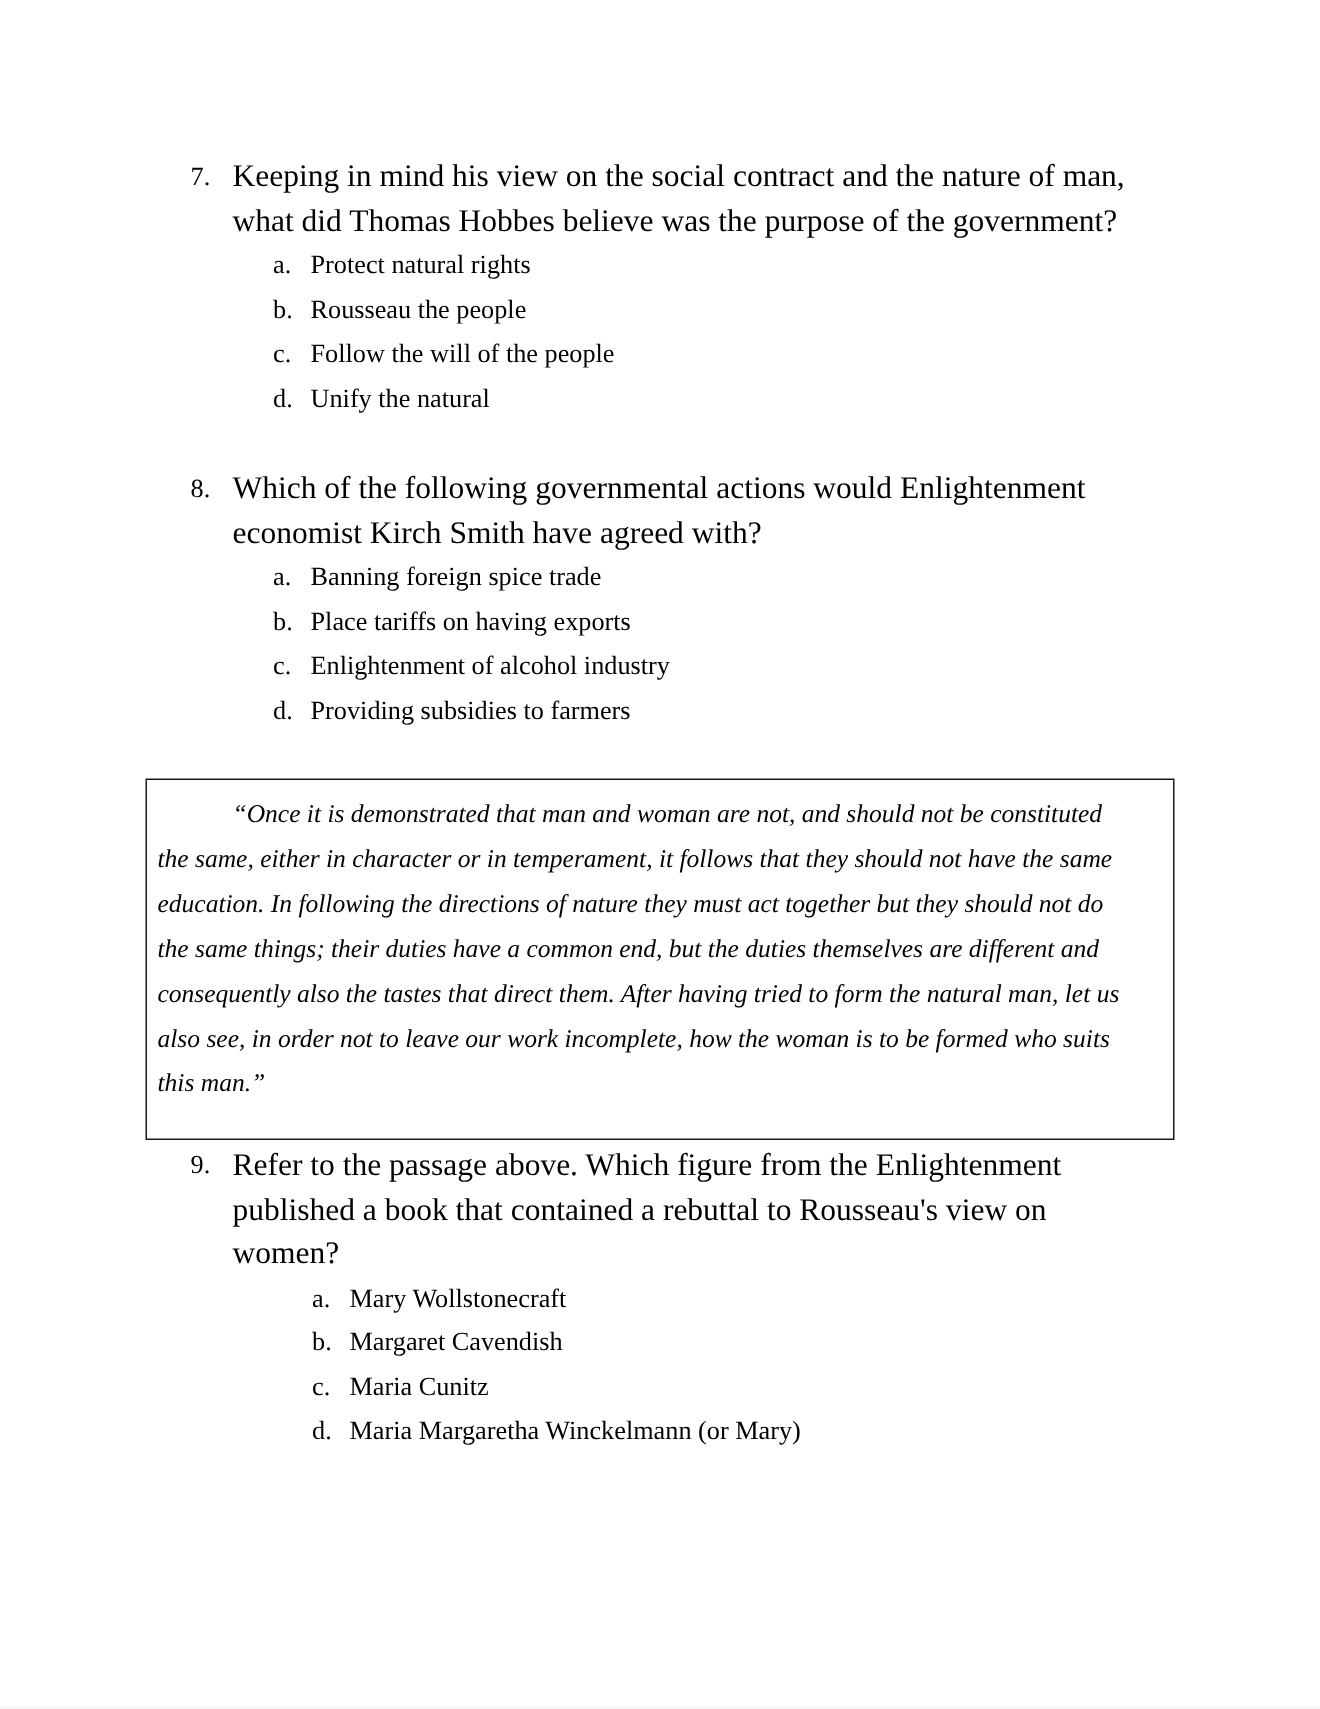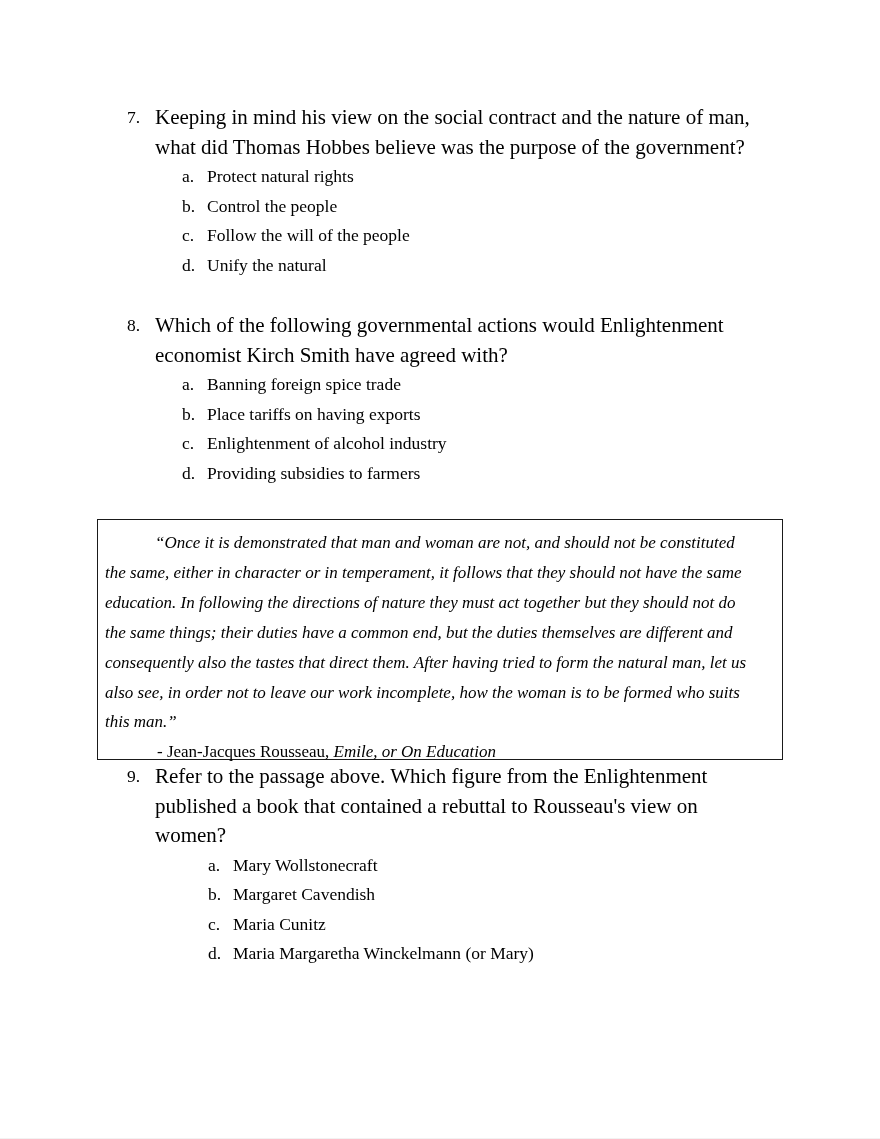--- a/index.html
+++ b/index.html
@@ -105,21 +105,21 @@
       <div class="q-num">7.</div>
       <div class="q-text">Keeping in mind his view on the social contract and the nature of man, what did Thomas Hobbes believe was the purpose of the government?</div>
     </div>
     <ul class="options indent-a">
       <li class="option">
         <span class="opt-letter">a.</span>
         <span class="opt-text">Protect natural rights</span>
       </li>
       <li class="option">
         <span class="opt-letter">b.</span>
-        <span class="opt-text">Control the people</span>
+        <span class="opt-text">Rousseau the people</span>
       </li>
       <li class="option">
         <span class="opt-letter">c.</span>
         <span class="opt-text">Follow the will of the people</span>
       </li>
       <li class="option">
         <span class="opt-letter">d.</span>
         <span class="opt-text">Unify the natural</span>
       </li>
     </ul>
@@ -145,23 +145,20 @@
       </li>
       <li class="option">
         <span class="opt-letter">d.</span>
         <span class="opt-text">Providing subsidies to farmers</span>
       </li>
     </ul>
   </div>
 
   <div class="quote-box">
     <p class="quote-text">“Once it is demonstrated that man and woman are not, and should not be constituted the same, either in character or in temperament, it follows that they should not have the same education. In following the directions of nature they must act together but they should not do the same things; their duties have a common end, but the duties themselves are different and consequently also the tastes that direct them. After having tried to form the natural man, let us also see, in order not to leave our work incomplete, how the woman is to be formed who suits this man.”</p>
-    <p class="quote-attrib">
-      <span>- Jean-Jacques Rousseau, </span><span class="work">Emile, or On Education</span>
-    </p>
   </div>
 
   <div class="question" style="top:762px;">
     <div class="q-row">
       <div class="q-num">9.</div>
       <div class="q-text">Refer to the passage above. Which figure from the Enlightenment published a book that contained a rebuttal to Rousseau's view on women?</div>
     </div>
     <ul class="options indent-b">
       <li class="option">
         <span class="opt-letter">a.</span>

